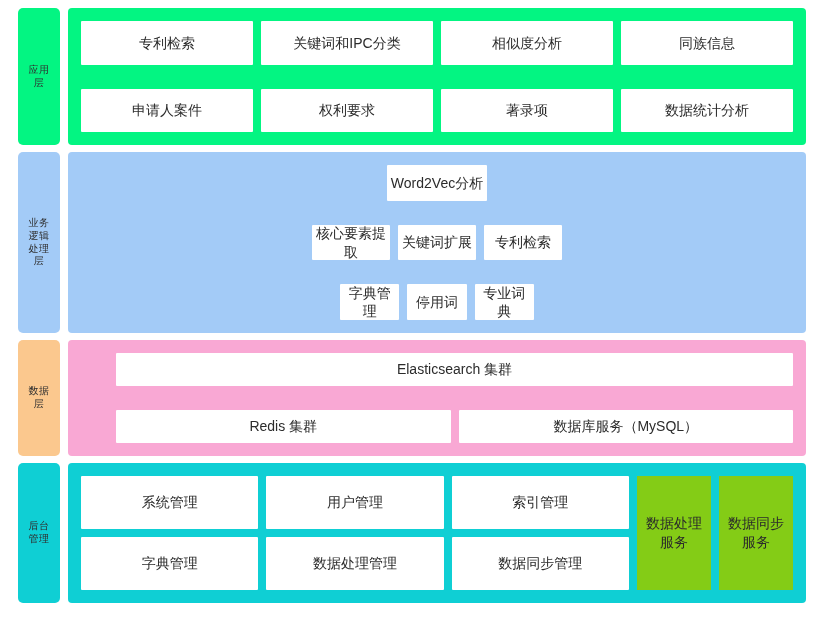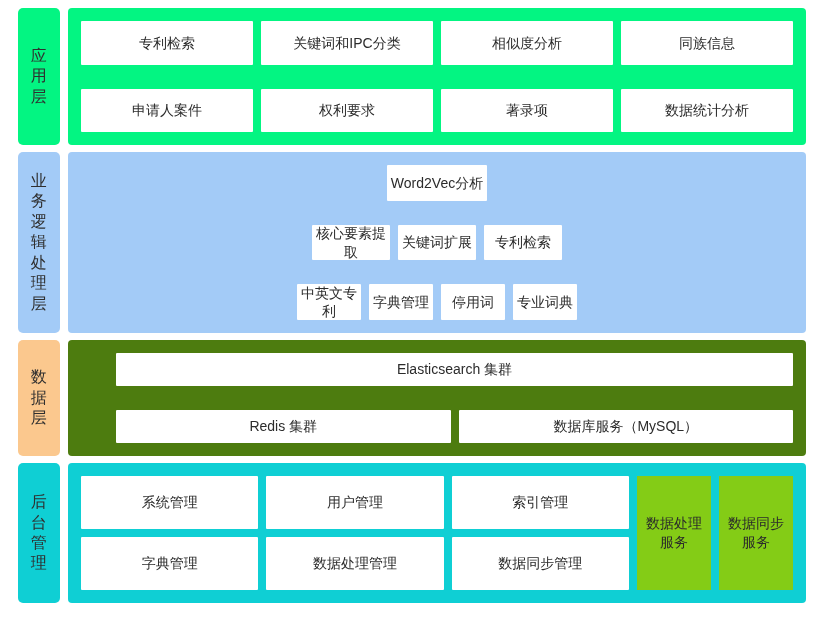--- a/index.html
+++ b/index.html
@@ -37,21 +37,21 @@
   .layer.data     { flex: 0 0 116px; }
   .layer.backend  { flex: 0 0 140px; }
 
   
   .layer-label {
     flex: 0 0 42px;
     border-radius: 5px;
     display: flex;
     align-items: center;
     justify-content: center;
-    font-size: 16px;
+    font-size: 10px;
     font-weight: 400;
     line-height: 1.28;
     letter-spacing: .5px;
     color: #2f2f2f;
     text-align: center;
     writing-mode: horizontal-tb;
     word-break: break-all;
     padding: 0 10px;
     box-sizing: border-box;
   }
@@ -137,31 +137,30 @@
     <div class="layer-panel" style="background: rgb(163, 203, 247); align-items: center;">
       <div class="row">
         <div class="cell">Word2Vec分析</div>
       </div>
       <div class="row">
         <div class="cell">核心要素提取</div>
         <div class="cell">关键词扩展</div>
         <div class="cell">专利检索</div>
       </div>
       <div class="row">
-        <div class="cell">中英文专利</div>
         <div class="cell">字典管理</div>
         <div class="cell">停用词</div>
         <div class="cell">专业词典</div>
       </div>
     </div>
   </div>
 
   <div class="layer data">
     <div class="layer-label" style="background: rgb(251, 200, 142);">数据层</div>
-    <div class="layer-panel" style="background: #4d7c0f; padding-left: 48px;">
+    <div class="layer-panel" style="background: #f9a8d4; padding-left: 48px;">
       <div class="row">
         <div class="cell">Elasticsearch 集群</div>
       </div>
       <div class="row">
         <div class="cell">Redis 集群</div>
         <div class="cell">数据库服务（MySQL）</div>
       </div>
     </div>
   </div>
 

